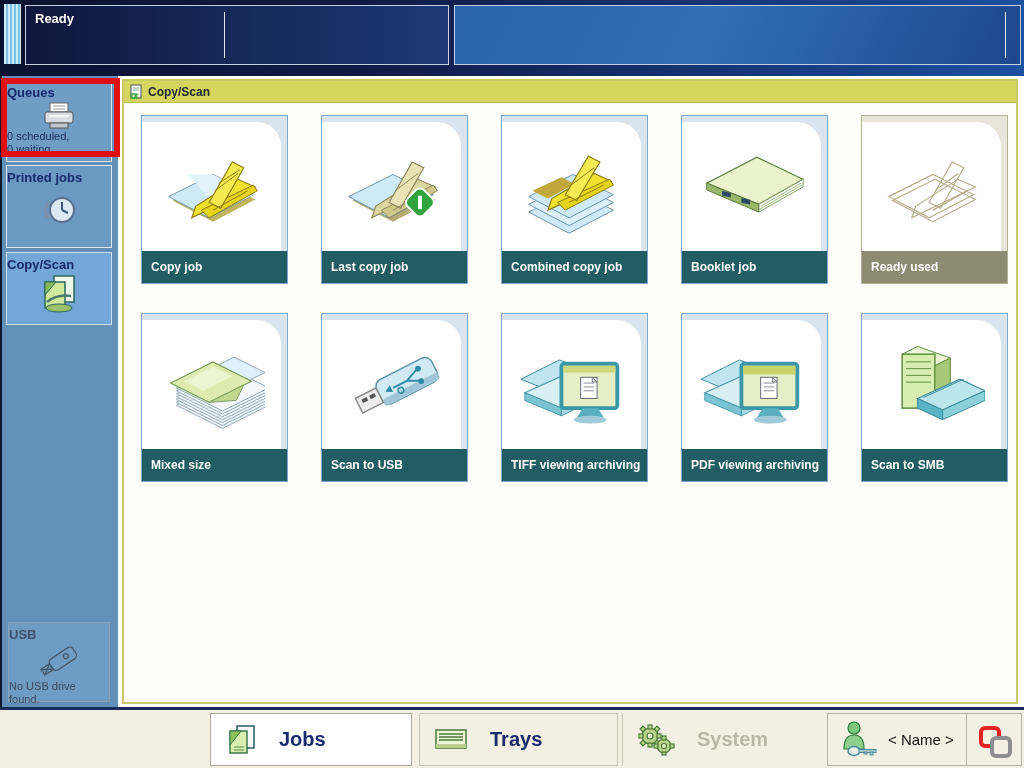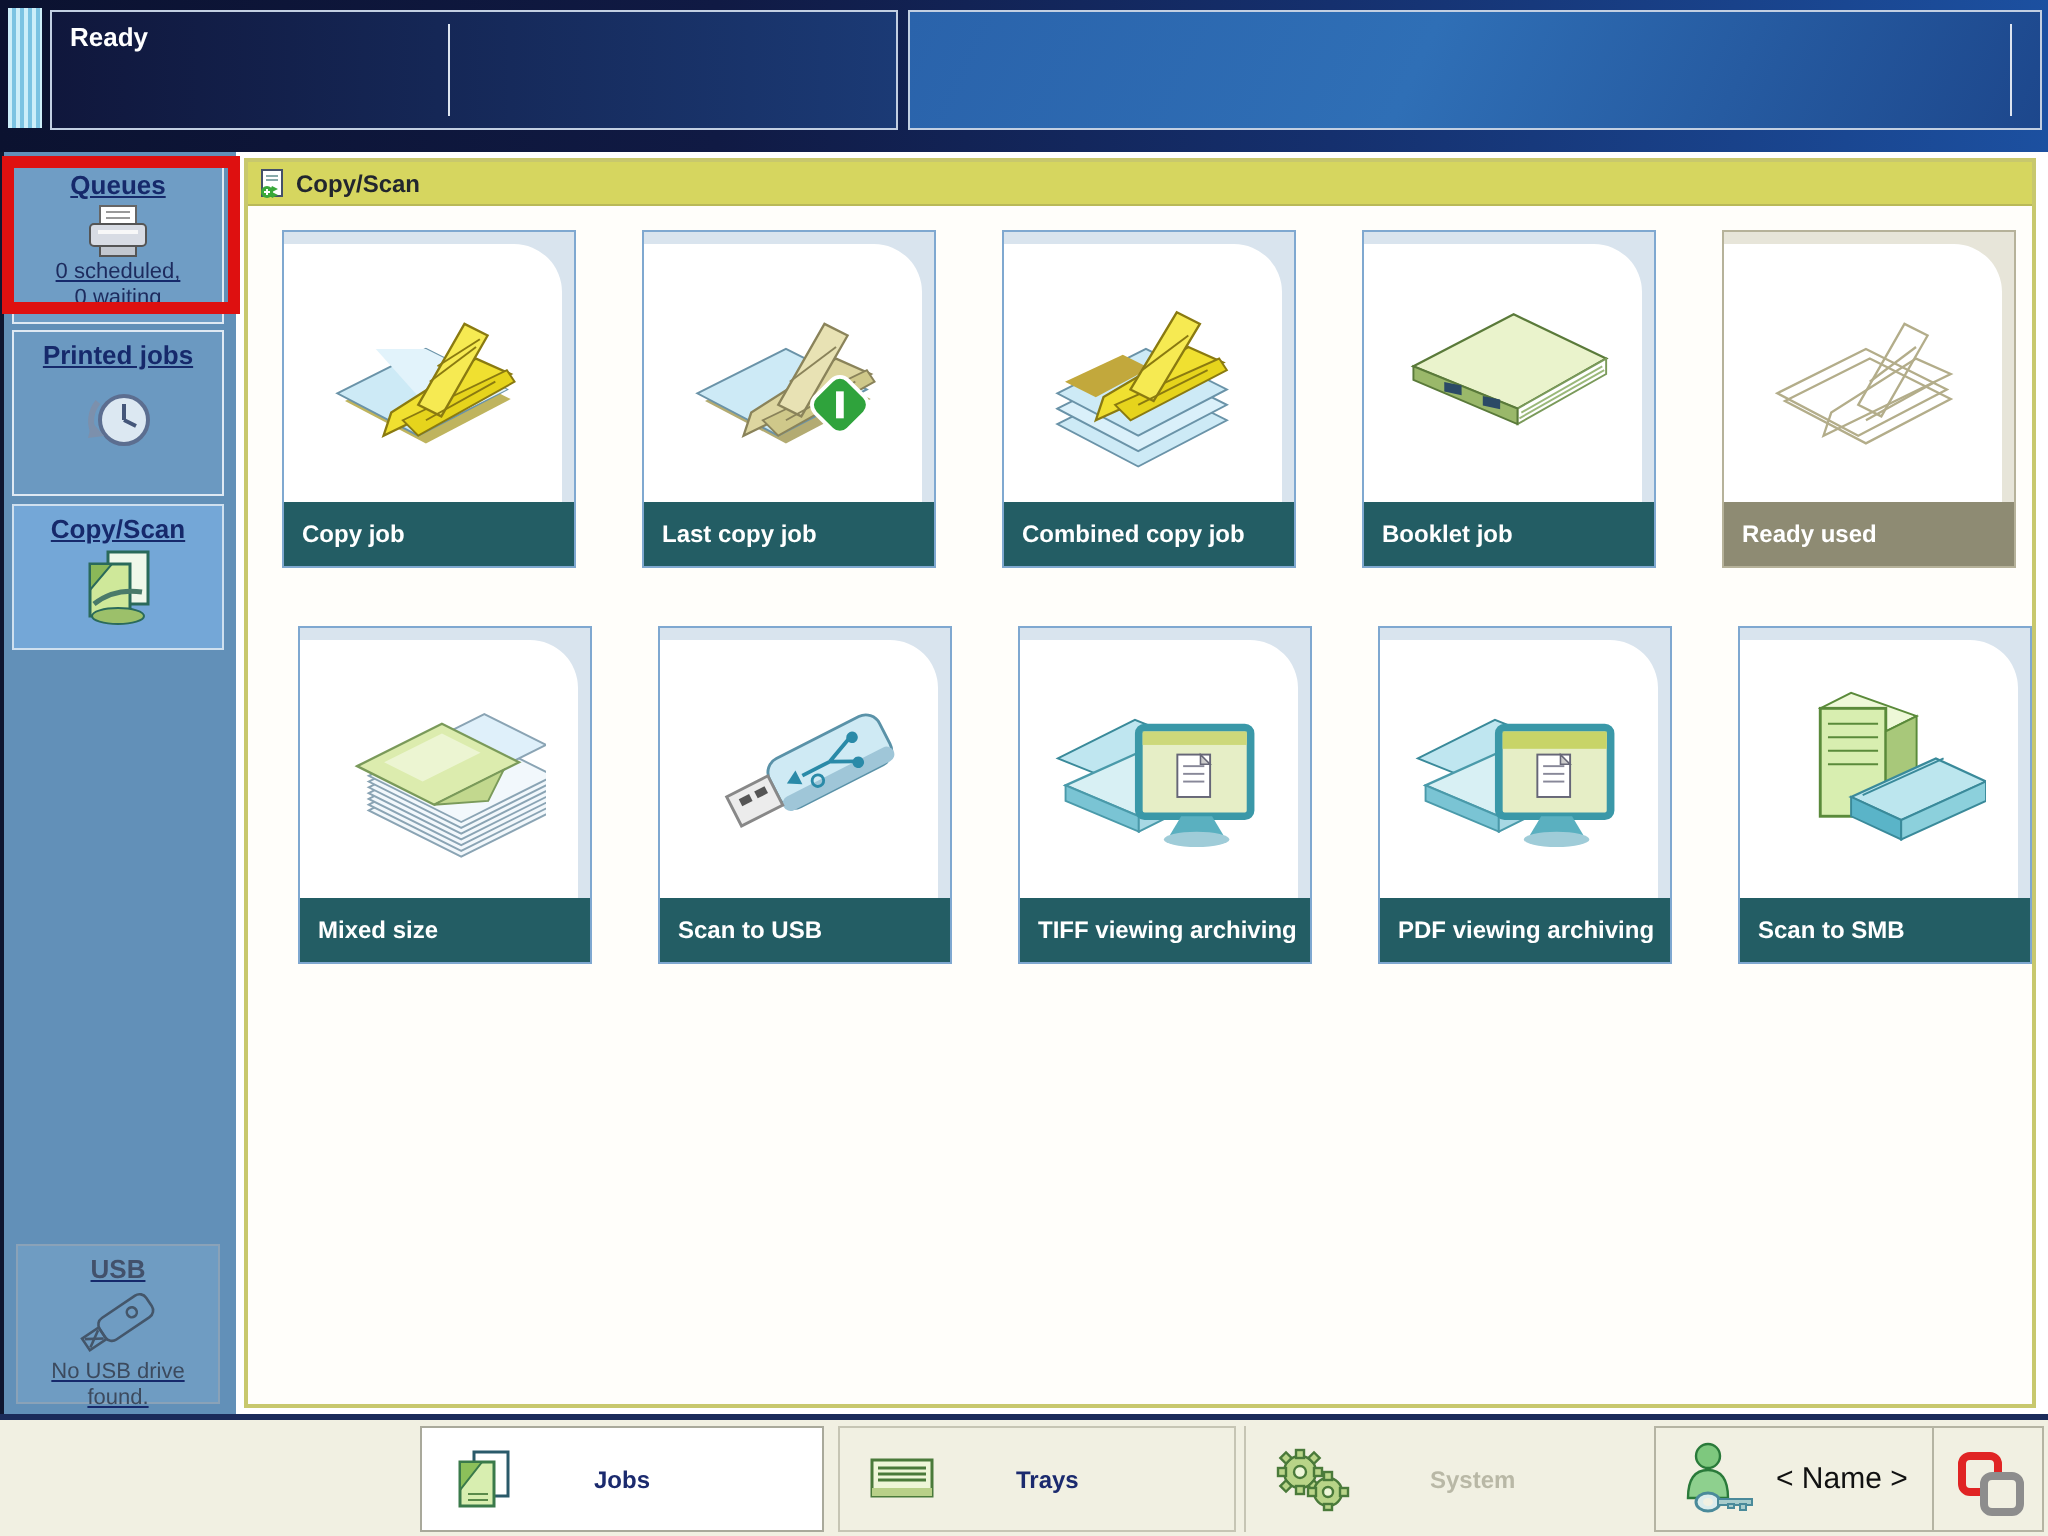--- a/index.html
+++ b/index.html
@@ -19,21 +19,21 @@
     border:1px solid #c2cfe2;background:linear-gradient(115deg,#2a63ab 0%,#2f6fb6 45%,#1d478c 100%);}
   .info-panel .divider{position:absolute;right:14px;top:6px;bottom:6px;width:1px;background:#dde5f0;}
 
   
   .content-bg{position:absolute;left:0;top:76px;width:1024px;height:634px;background:#ffffff;}
 
   
   .sidebar{position:absolute;left:0;top:76px;width:118px;height:631px;background:#6290b8;
     box-shadow:inset 2px 0 0 #0e1630;}
   .side-btn{position:absolute;left:6px;width:106px;border:1px solid #dfe9f3;
-    box-sizing:border-box;text-align:center;color:#16296b;cursor:pointer;text-decoration:underline;}
+    box-sizing:border-box;color:#16296b;cursor:pointer;}
   .side-btn .btn-title{display:block;font-size:13px;font-weight:bold;padding-top:4px;}
   .side-btn .btn-sub{display:block;font-size:11px;color:#1d2b5e;line-height:13px;}
   .btn-queues{top:4px;height:82px;background:#6f9dc5;}
   .btn-printed{top:89px;height:83px;background:#6b99c1;}
   .btn-copyscan{top:176px;height:73px;background:#74a7d7;border-color:#cfe0ef;}
   .btn-usb{left:8px;top:546px;width:102px;height:80px;background:#6f9cc2;border:1px solid #8aa2b8;}
   .btn-usb .btn-title{color:#42516b;}
   .btn-usb .btn-sub{font-size:11px;color:#3c4a5e;}
   .side-icon{display:block;margin:2px auto 0;}
 
@@ -41,38 +41,38 @@
     border:6px solid #de1010;box-sizing:border-box;pointer-events:none;z-index:20;}
 
   
   .main-panel{position:absolute;left:122px;top:79px;width:896px;height:625px;
     border:2px solid #c8c86d;box-sizing:border-box;background:#fffefa;}
   .main-header{height:21px;background:#d6d65f;border-bottom:1px solid #b9b958;
     display:flex;align-items:center;padding-left:5px;}
   .main-header .title{font-size:12px;font-weight:bold;color:#22262e;margin-left:5px;}
   .tiles{padding:12px 0 0 17px;}
   .tile-row{display:flex;gap:33px;}
-  .tile-row.second{margin-top:29px;justify-content:flex-end;}
+  .tile-row.second{margin-top:29px;}
   .tile{width:147px;height:169px;border:1px solid #7fa8d0;box-sizing:border-box;
     background:#d9e4ee;position:relative;cursor:pointer;}
   .tile-art{position:absolute;left:0;top:0;right:0;bottom:32px;}
   .tile-art .white{position:absolute;left:0;top:6px;right:6px;bottom:0;background:#ffffff;
     border-top-right-radius:24px;display:flex;align-items:center;justify-content:center;}
   .tile-footer{position:absolute;left:0;right:0;bottom:0;height:32px;background:#235d64;
     color:#ffffff;font-size:12px;font-weight:bold;line-height:32px;padding-left:9px;
     white-space:nowrap;overflow:hidden;box-sizing:border-box;}
   .tile.disabled{border-color:#b6b29a;background:#e7e5d9;cursor:default;}
   .tile.disabled .tile-footer{background:#8e8b73;}
 
   
   .bottombar{position:absolute;left:0;top:707px;width:1024px;height:61px;
     background:#f1f0e2;border-top:3px solid #1b2b5a;box-sizing:content-box;}
   .tab{position:absolute;top:3px;height:53px;box-sizing:border-box;display:flex;
     align-items:center;cursor:pointer;}
-  .tab .tab-label{font-size:12px;font-weight:bold;color:#1b2a6e;margin-left:40px;}
+  .tab .tab-label{font-size:20px;font-weight:bold;color:#1b2a6e;margin-left:22px;}
   .tab-jobs{left:210px;width:202px;background:#ffffff;border:1px solid #a9a99b;}
   .tab-trays{left:419px;width:199px;background:#f1f0e2;border:1px solid #c6c5b4;}
   .tab-system{left:622px;width:200px;background:#f1f0e2;border-left:1px solid #c6c5b4;}
   .tab-system .tab-label{color:#b9b8a6;}
   .tab-name{left:827px;width:142px;background:#f1f0e2;border:1px solid #b5b4a3;border-right:2px solid #4a4a55;}
   .tab-name .tab-label{font-weight:normal;color:#111111;font-size:15px;margin-left:10px;}
   .tab-counter{left:966px;width:56px;background:#f1f0e2;border:1px solid #b5b4a3;justify-content:center;}
   .tab-icon{margin-left:14px;flex:0 0 auto;}
   .sq{position:absolute;width:22px;height:22px;border-radius:6px;box-sizing:border-box;}
   .sq-red{left:12px;top:12px;border:4px solid #e02424;}

